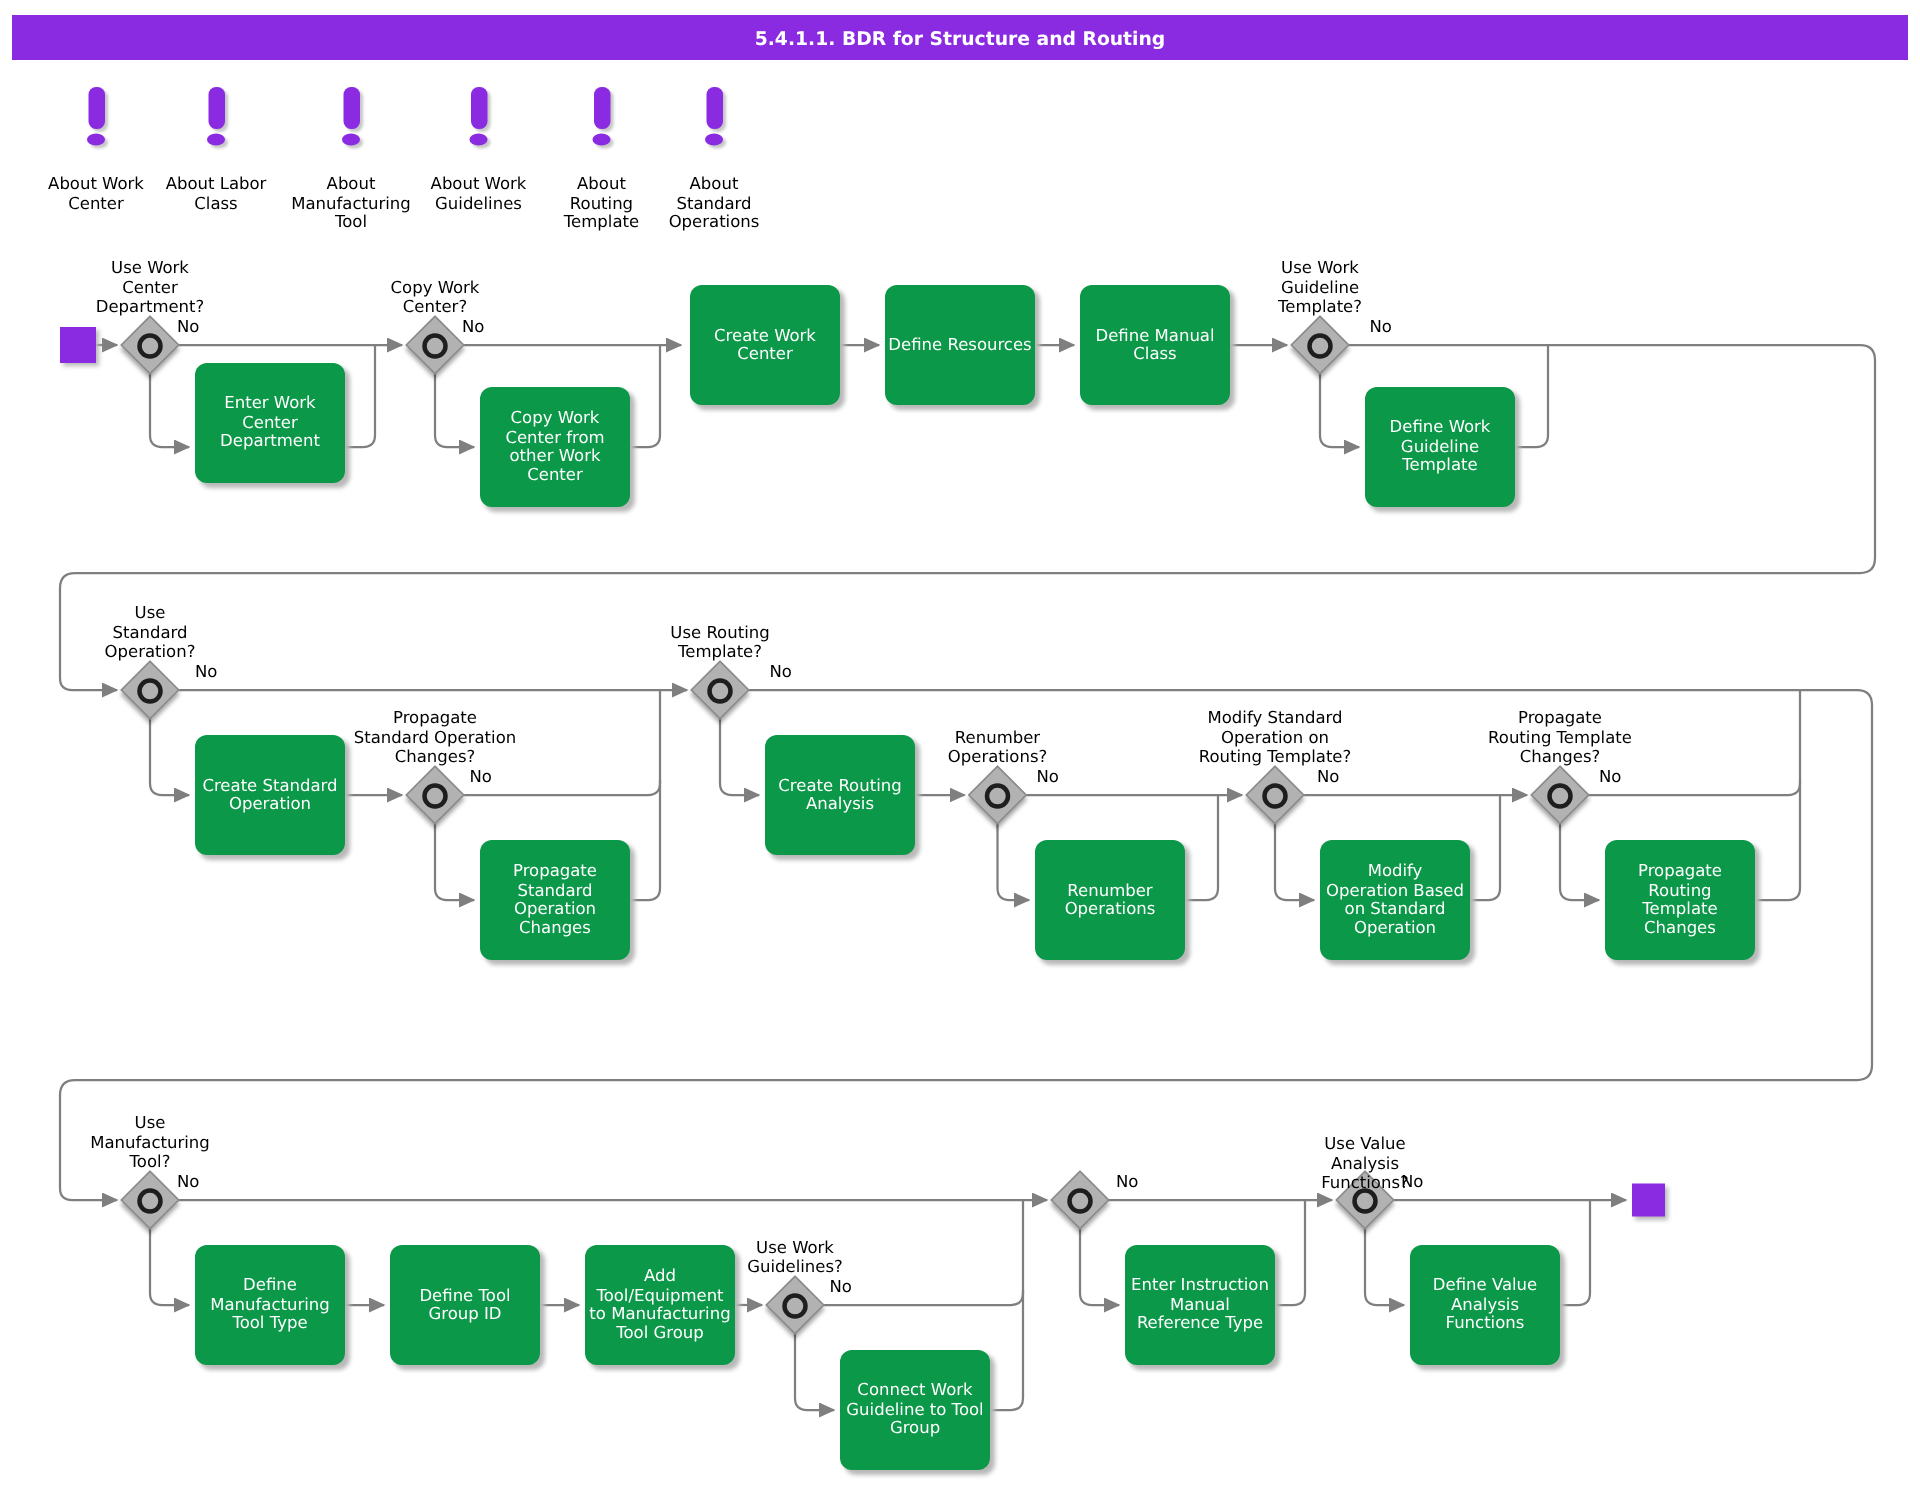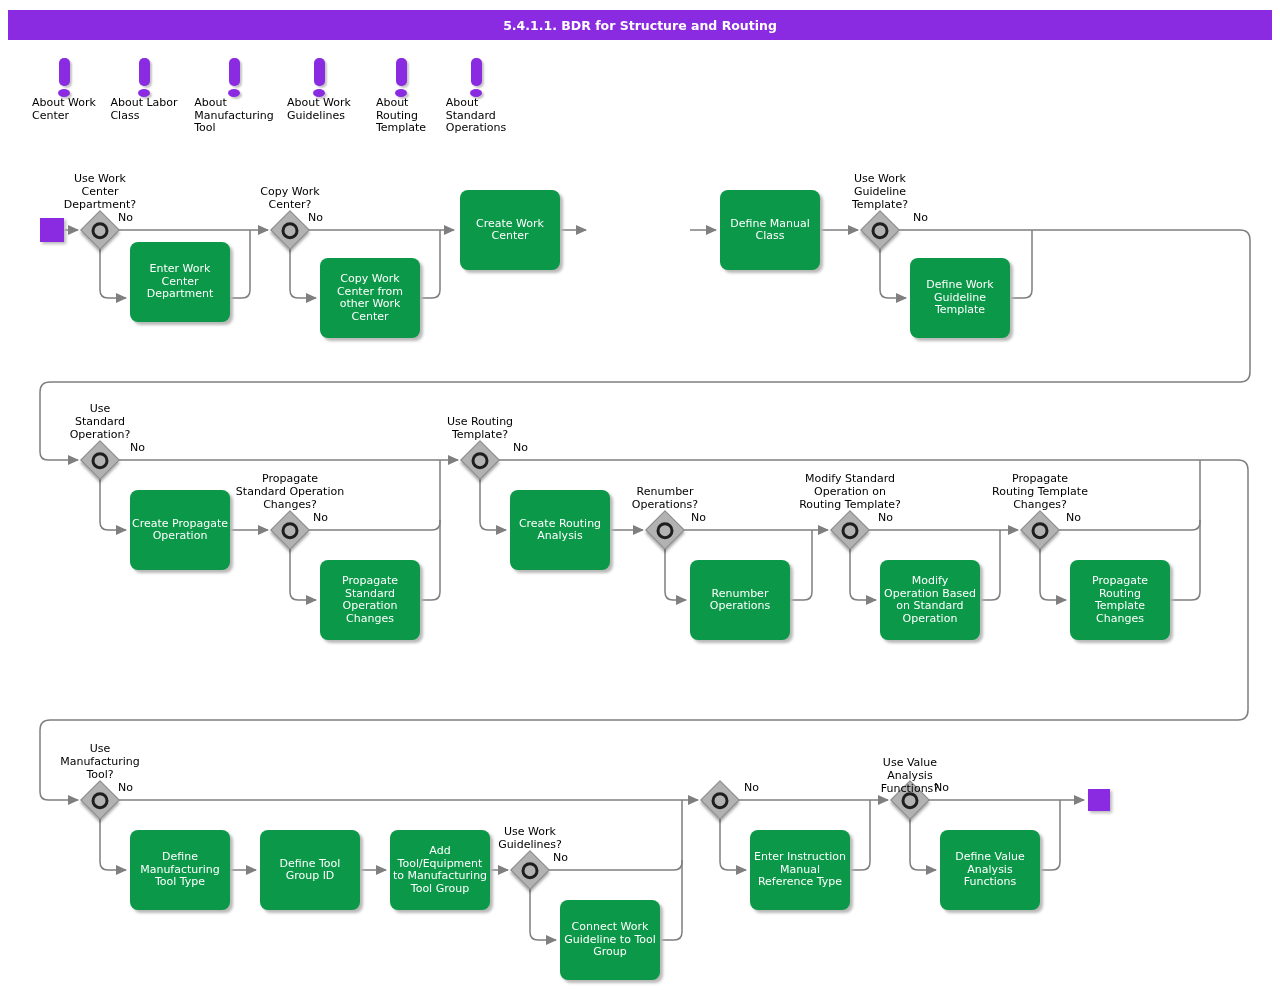--- a/index.html
+++ b/index.html
@@ -4,21 +4,21 @@
 <style>
   html,body{margin:0;padding:0;background:#fff;}
   #stage{position:relative;width:1280px;height:990px;background:#fff;overflow:hidden;
          font-family:"DejaVu Sans","Liberation Sans",sans-serif;color:#000;}
   .titlebar{position:absolute;left:8px;top:10px;width:1264px;height:30px;background:var(--purple,#8a2be2);
             color:#fff;font-weight:bold;font-size:12.5px;display:flex;align-items:center;justify-content:center;}
   svg.wires{position:absolute;left:0;top:0;pointer-events:none;}
   .about{position:absolute;top:58px;width:90px;display:flex;flex-direction:column;align-items:center;cursor:pointer;}
   .excl-bar{width:11px;height:28px;background:var(--purple,#8a2be2);border-radius:5px;box-shadow:2px 2px 2px #c6c6c6;}
   .excl-dot{width:12px;height:8px;background:var(--purple,#8a2be2);border-radius:50%;margin-top:3px;box-shadow:2px 2px 2px #c6c6c6;}
-  .alabel{margin-top:0;font-size:11px;line-height:12.5px;text-align:left;white-space:pre-line;}
+  .alabel{margin-top:20px;font-size:11px;line-height:12.5px;text-align:center;white-space:pre-line;}
   .task{position:absolute;width:100px;height:80px;background:var(--green,#0b9848);border-radius:8px;
         box-shadow:3px 3px 3px #b9b9b9;display:flex;align-items:center;justify-content:center;
         text-align:center;color:#fff;font-size:11px;line-height:12.5px;white-space:pre-line;cursor:pointer;}
   .diamond{position:absolute;width:26px;height:26px;background:var(--diamond,#b2b2b2);border:1px solid #8a8a8a;
            transform:rotate(45deg);box-shadow:2px 2px 3px rgba(0,0,0,.35);}
   .ring{position:absolute;left:50%;top:50%;width:11px;height:11px;margin:-8px 0 0 -8px;
         border:3px solid #1e1e1e;border-radius:50%;}
   .dlabel{position:absolute;width:160px;text-align:center;white-space:pre-line;font-size:11px;line-height:13px;}
   .nolabel{position:absolute;font-size:11px;line-height:13px;}
   .startsq,.endsq{position:absolute;background:var(--purple,#8a2be2);box-shadow:2px 2px 3px #b9b9b9;}
@@ -221,26 +221,27 @@
 
   <div class="task" style="left:130px;top:242px"><span>Enter Work
 Center
 Department</span></div>
   <div class="task" style="left:320px;top:258px"><span>Copy Work
 Center from
 other Work
 Center</span></div>
   <div class="task" style="left:460px;top:190px"><span>Create Work
 Center</span></div>
+  <div class="task" style="left:590px;top:190px"><span>Define Resources</span></div>
   <div class="task" style="left:720px;top:190px"><span>Define Manual
 Class</span></div>
   <div class="task" style="left:910px;top:258px"><span>Define Work
 Guideline
 Template</span></div>
-  <div class="task" style="left:130px;top:490px"><span>Create Propagate
+  <div class="task" style="left:130px;top:490px"><span>Create Standard
 Operation</span></div>
   <div class="task" style="left:320px;top:560px"><span>Propagate
 Standard
 Operation
 Changes</span></div>
   <div class="task" style="left:510px;top:490px"><span>Create Routing
 Analysis</span></div>
   <div class="task" style="left:690px;top:560px"><span>Renumber
 Operations</span></div>
   <div class="task" style="left:880px;top:560px"><span>Modify

